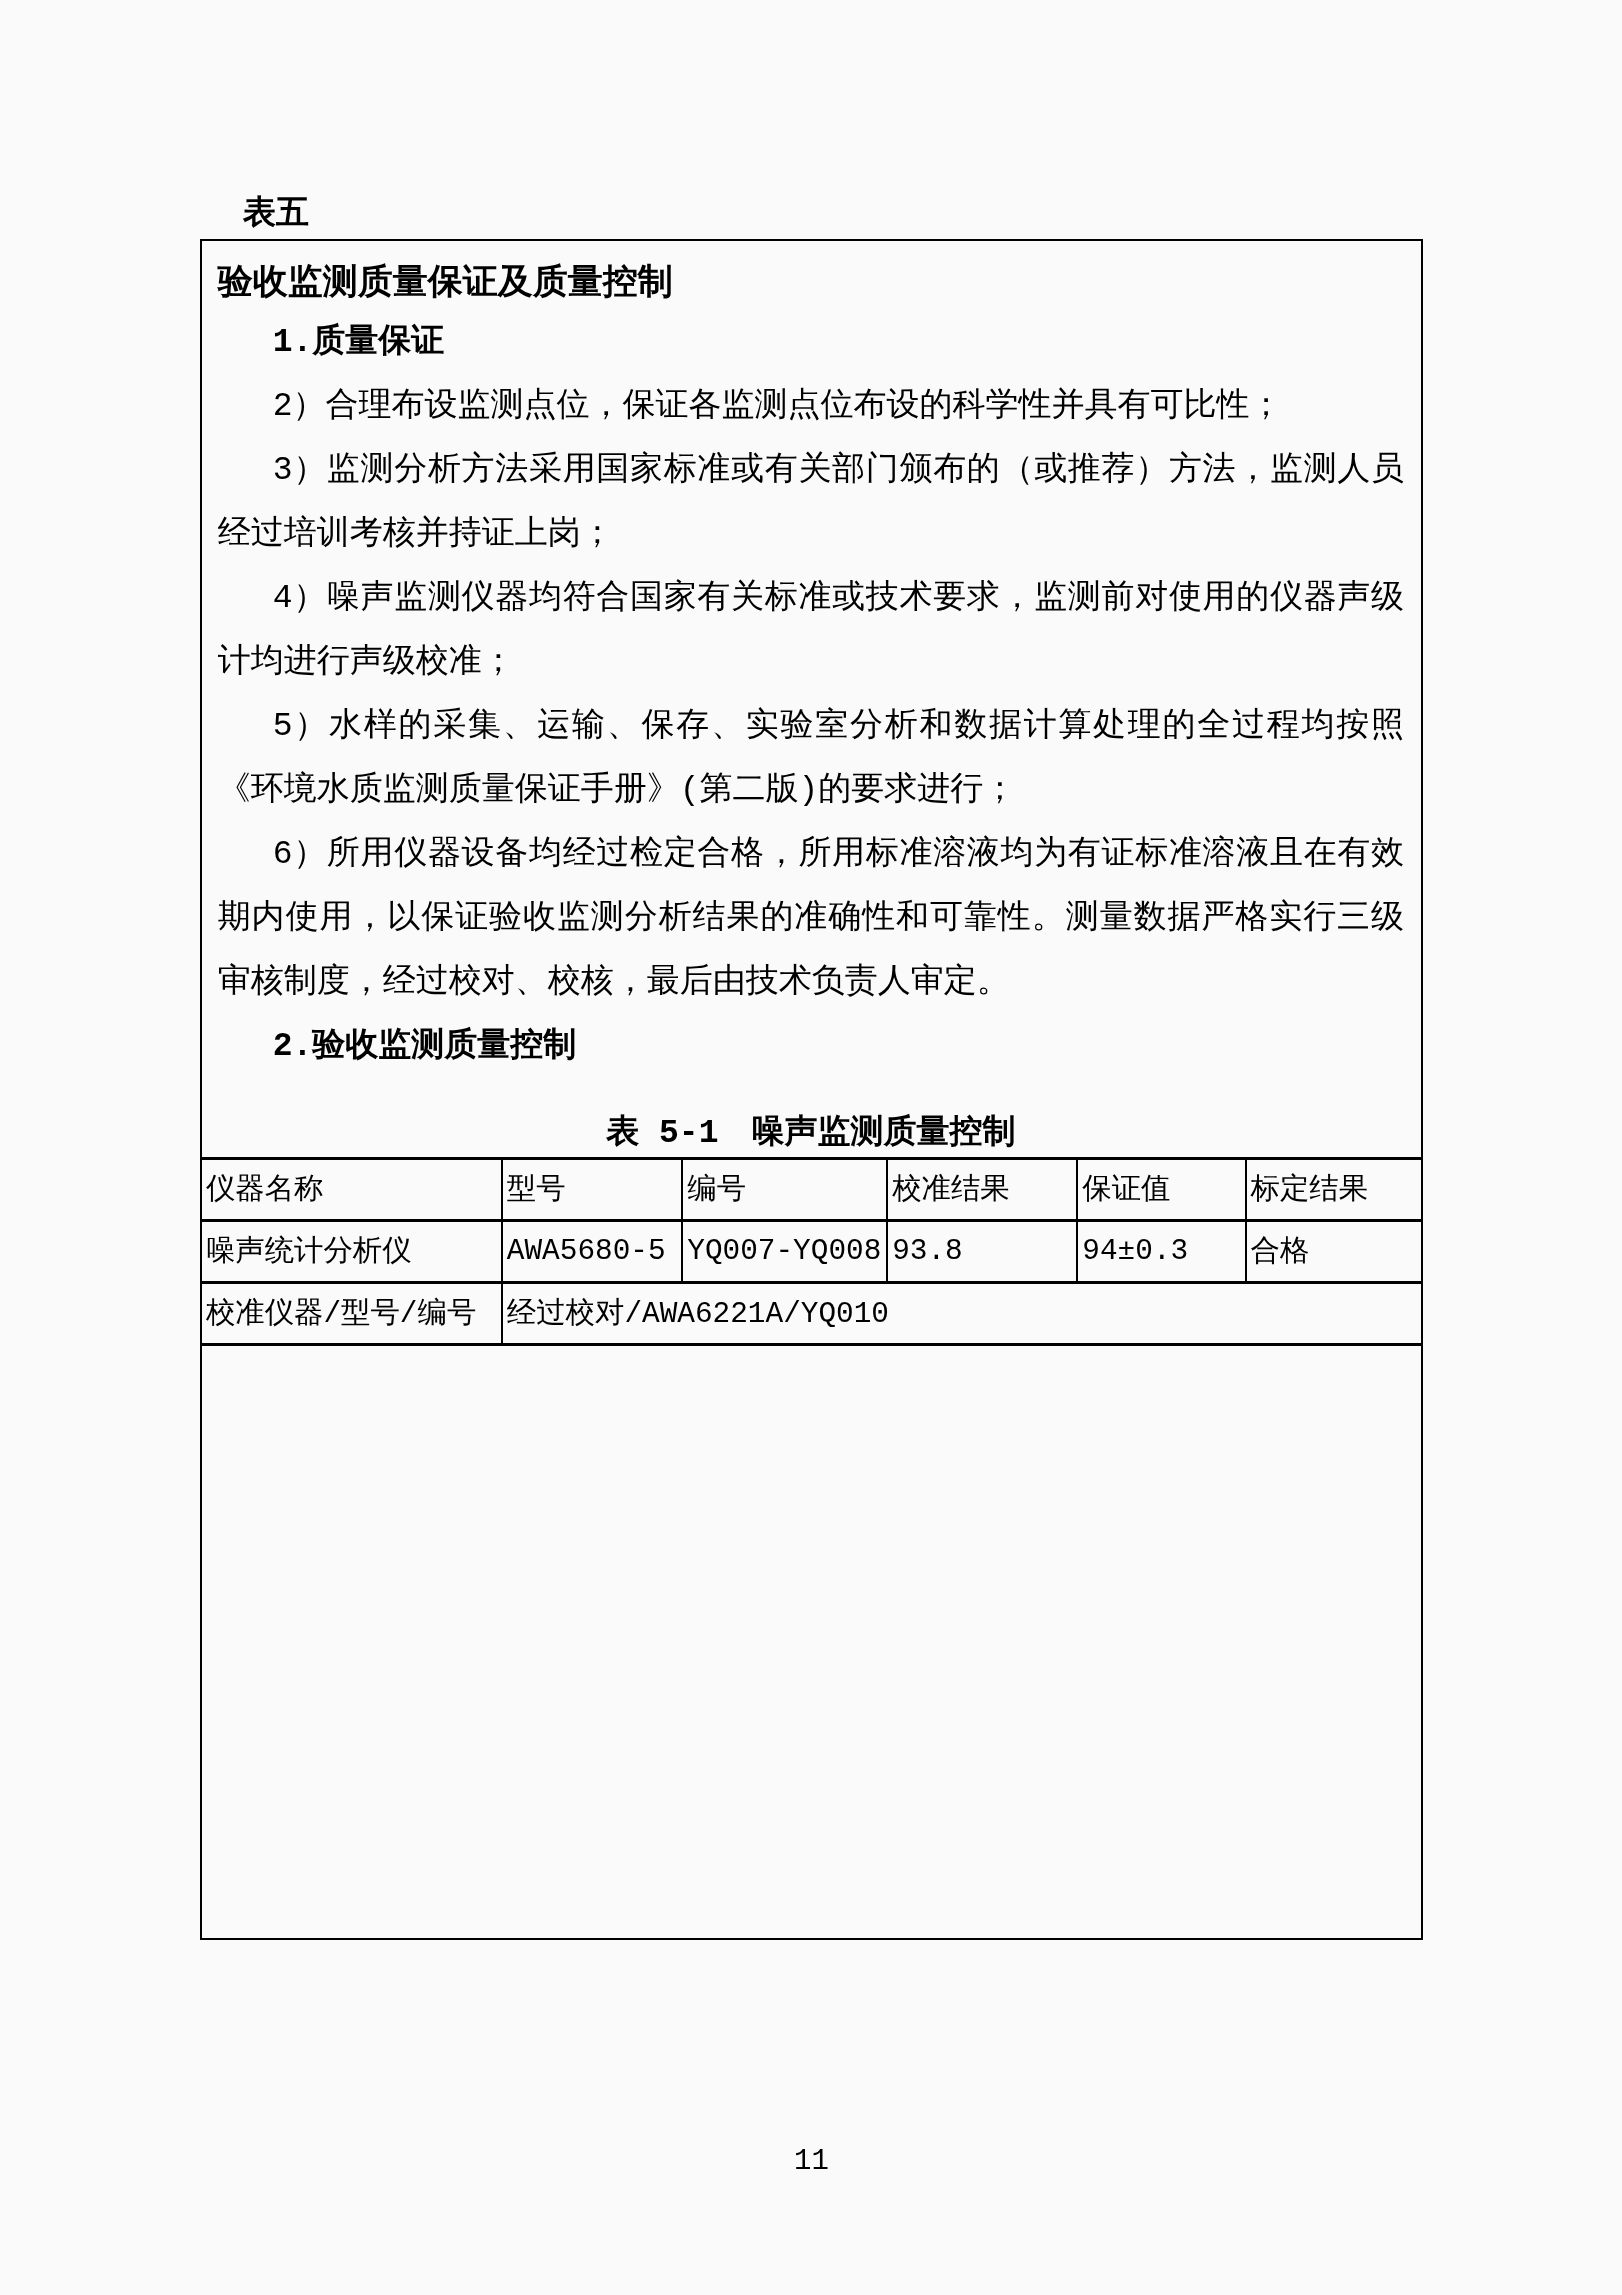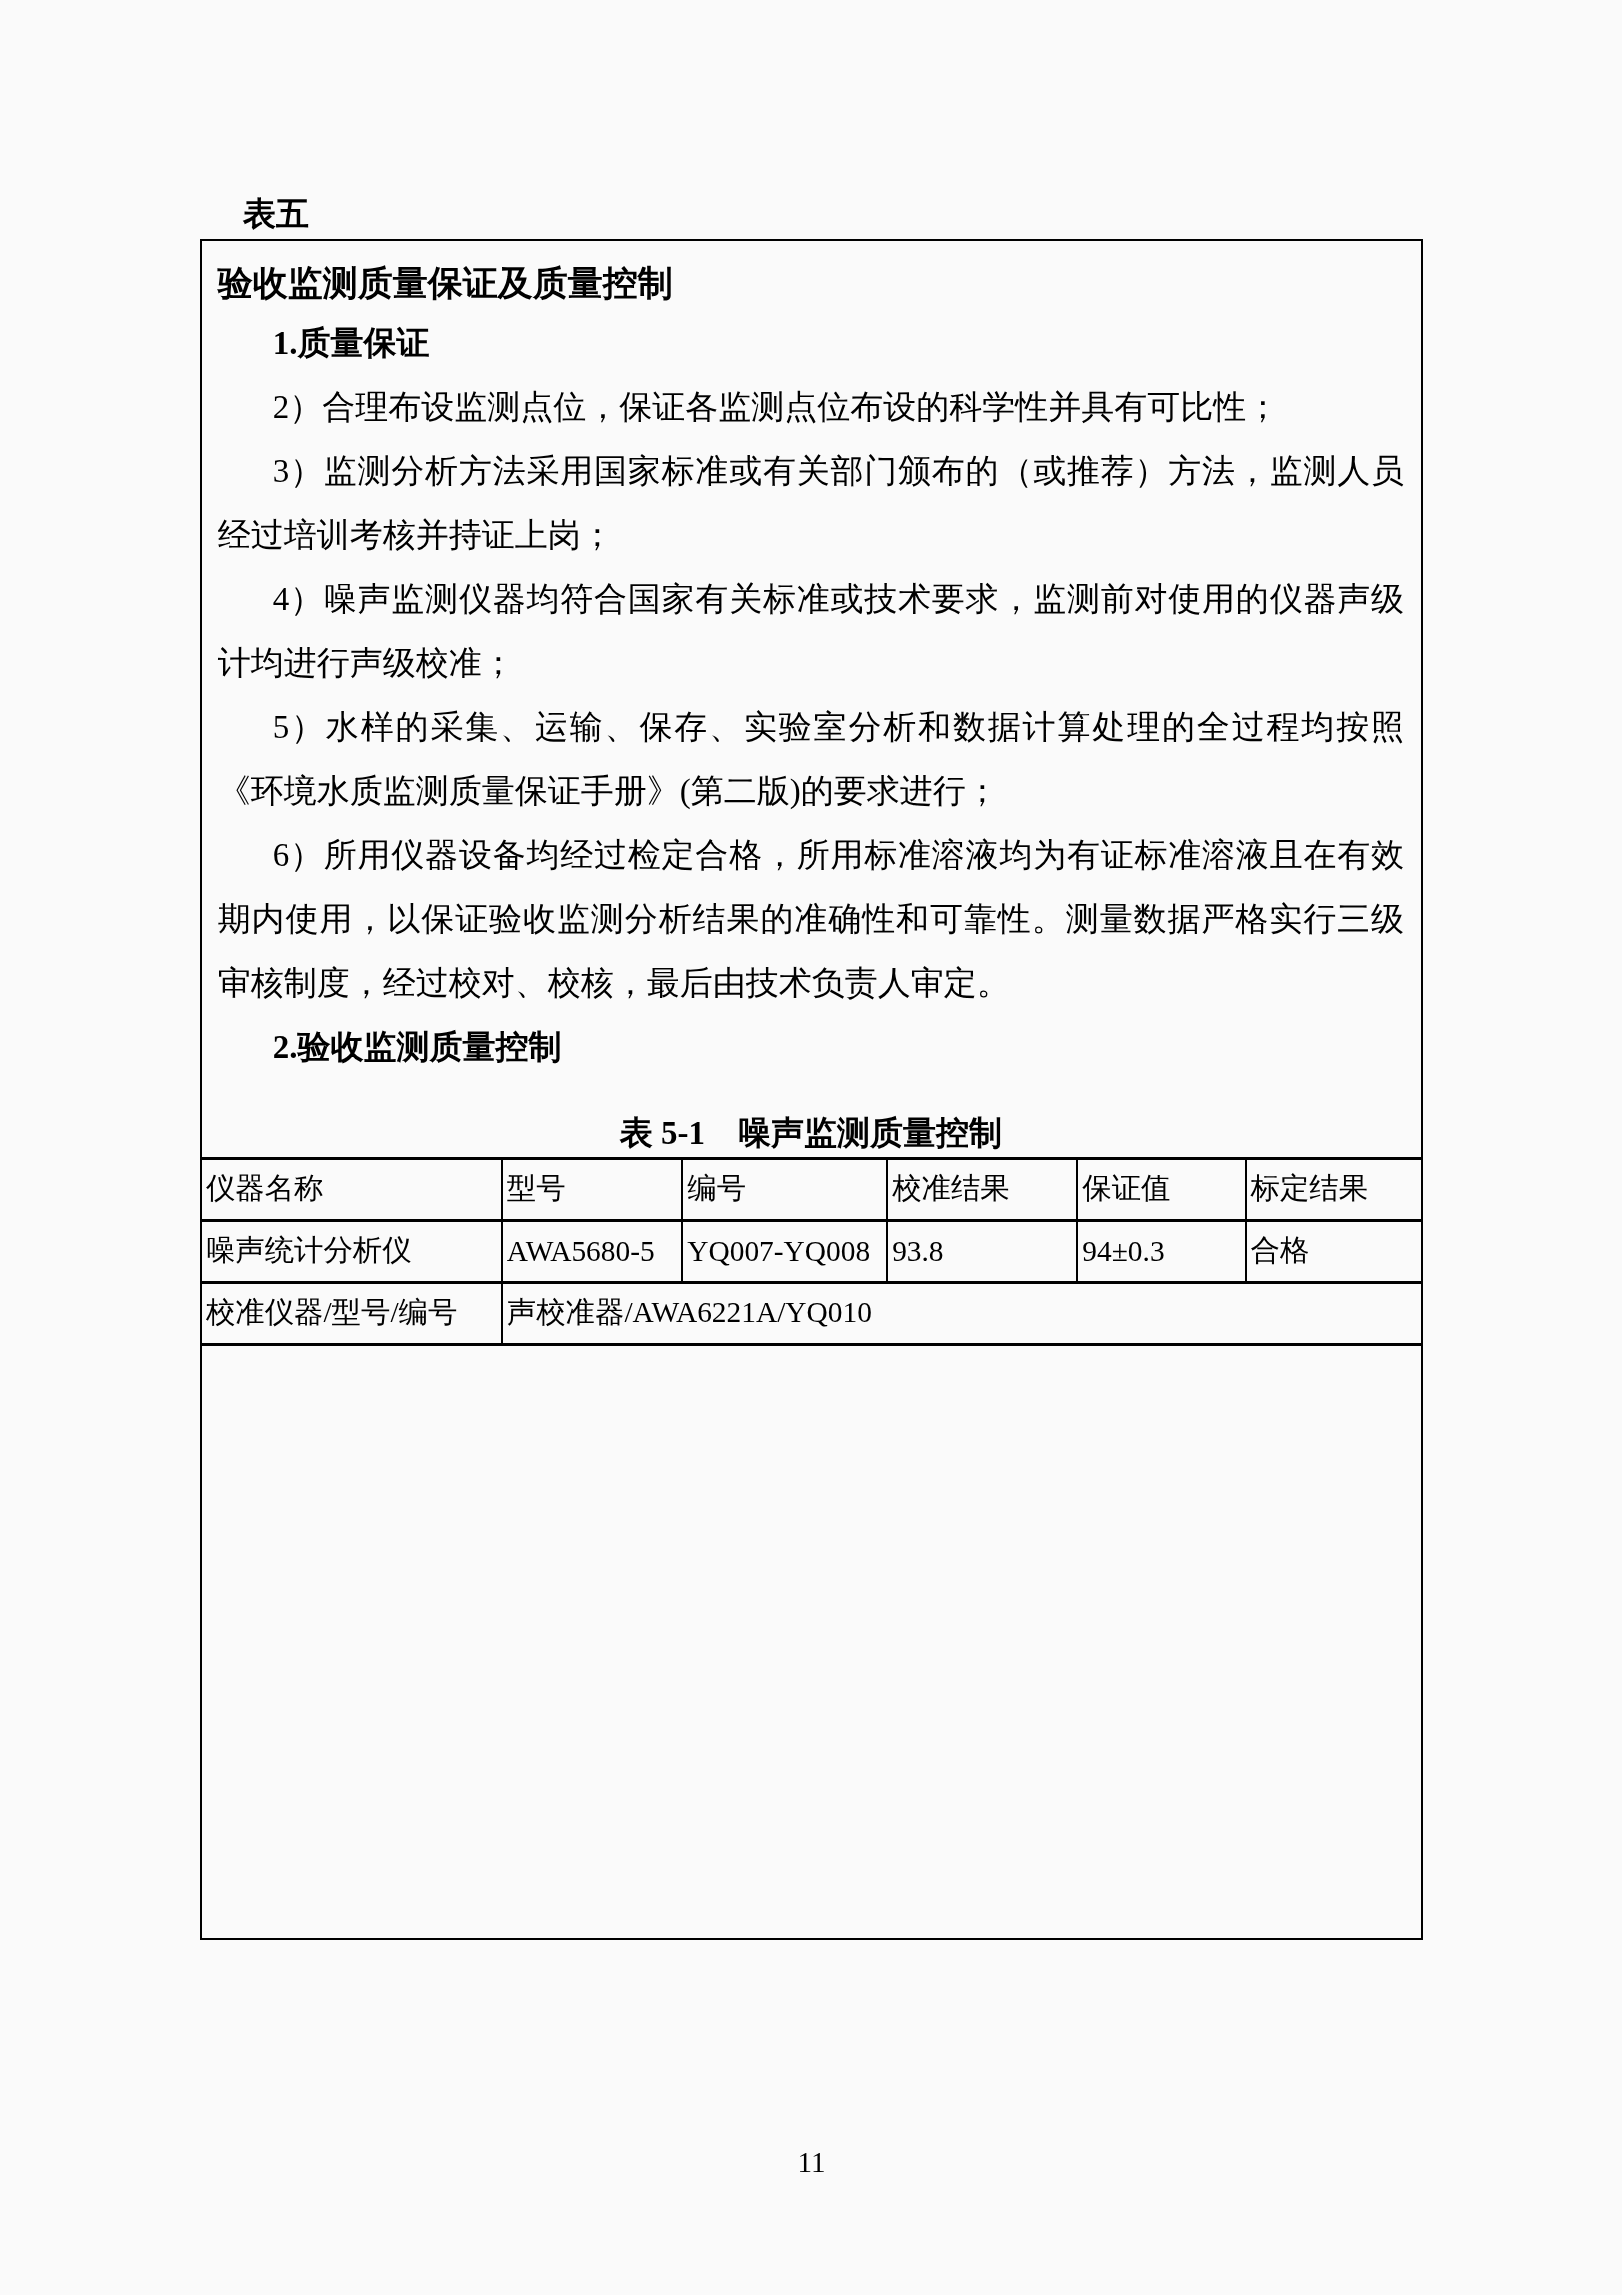--- a/index.html
+++ b/index.html
@@ -7,21 +7,21 @@
     padding: 0;
     background: #e8e8e8;
   }
   .page {
     position: relative;
     width: 1623px;
     height: 2295px;
     margin: 0 auto;
     background: #fafafa;
     color: #000;
-    font-family: Liberation Serif, serif;
+    font-family: Liberation Mono, monospace;
     overflow: hidden;
   }
   .tag-label {
     position: absolute;
     left: 243px;
     top: 195px;
     font-size: 33px;
     font-weight: bold;
     line-height: 39px;
   }
@@ -144,21 +144,21 @@
         <tr>
           <td>噪声统计分析仪</td>
           <td>AWA5680-5</td>
           <td>YQ007-YQ008</td>
           <td>93.8</td>
           <td>94±0.3</td>
           <td>合格</td>
         </tr>
         <tr>
           <td>校准仪器/型号/编号</td>
-          <td colspan="5">声校准器/AWA6221A/YQ010</td>
+          <td colspan="5">经过校对/AWA6221A/YQ010</td>
         </tr>
       </tbody>
     </table>
 
   </div>
 
   <div class="page-number">11</div>
 
 </div>
 

